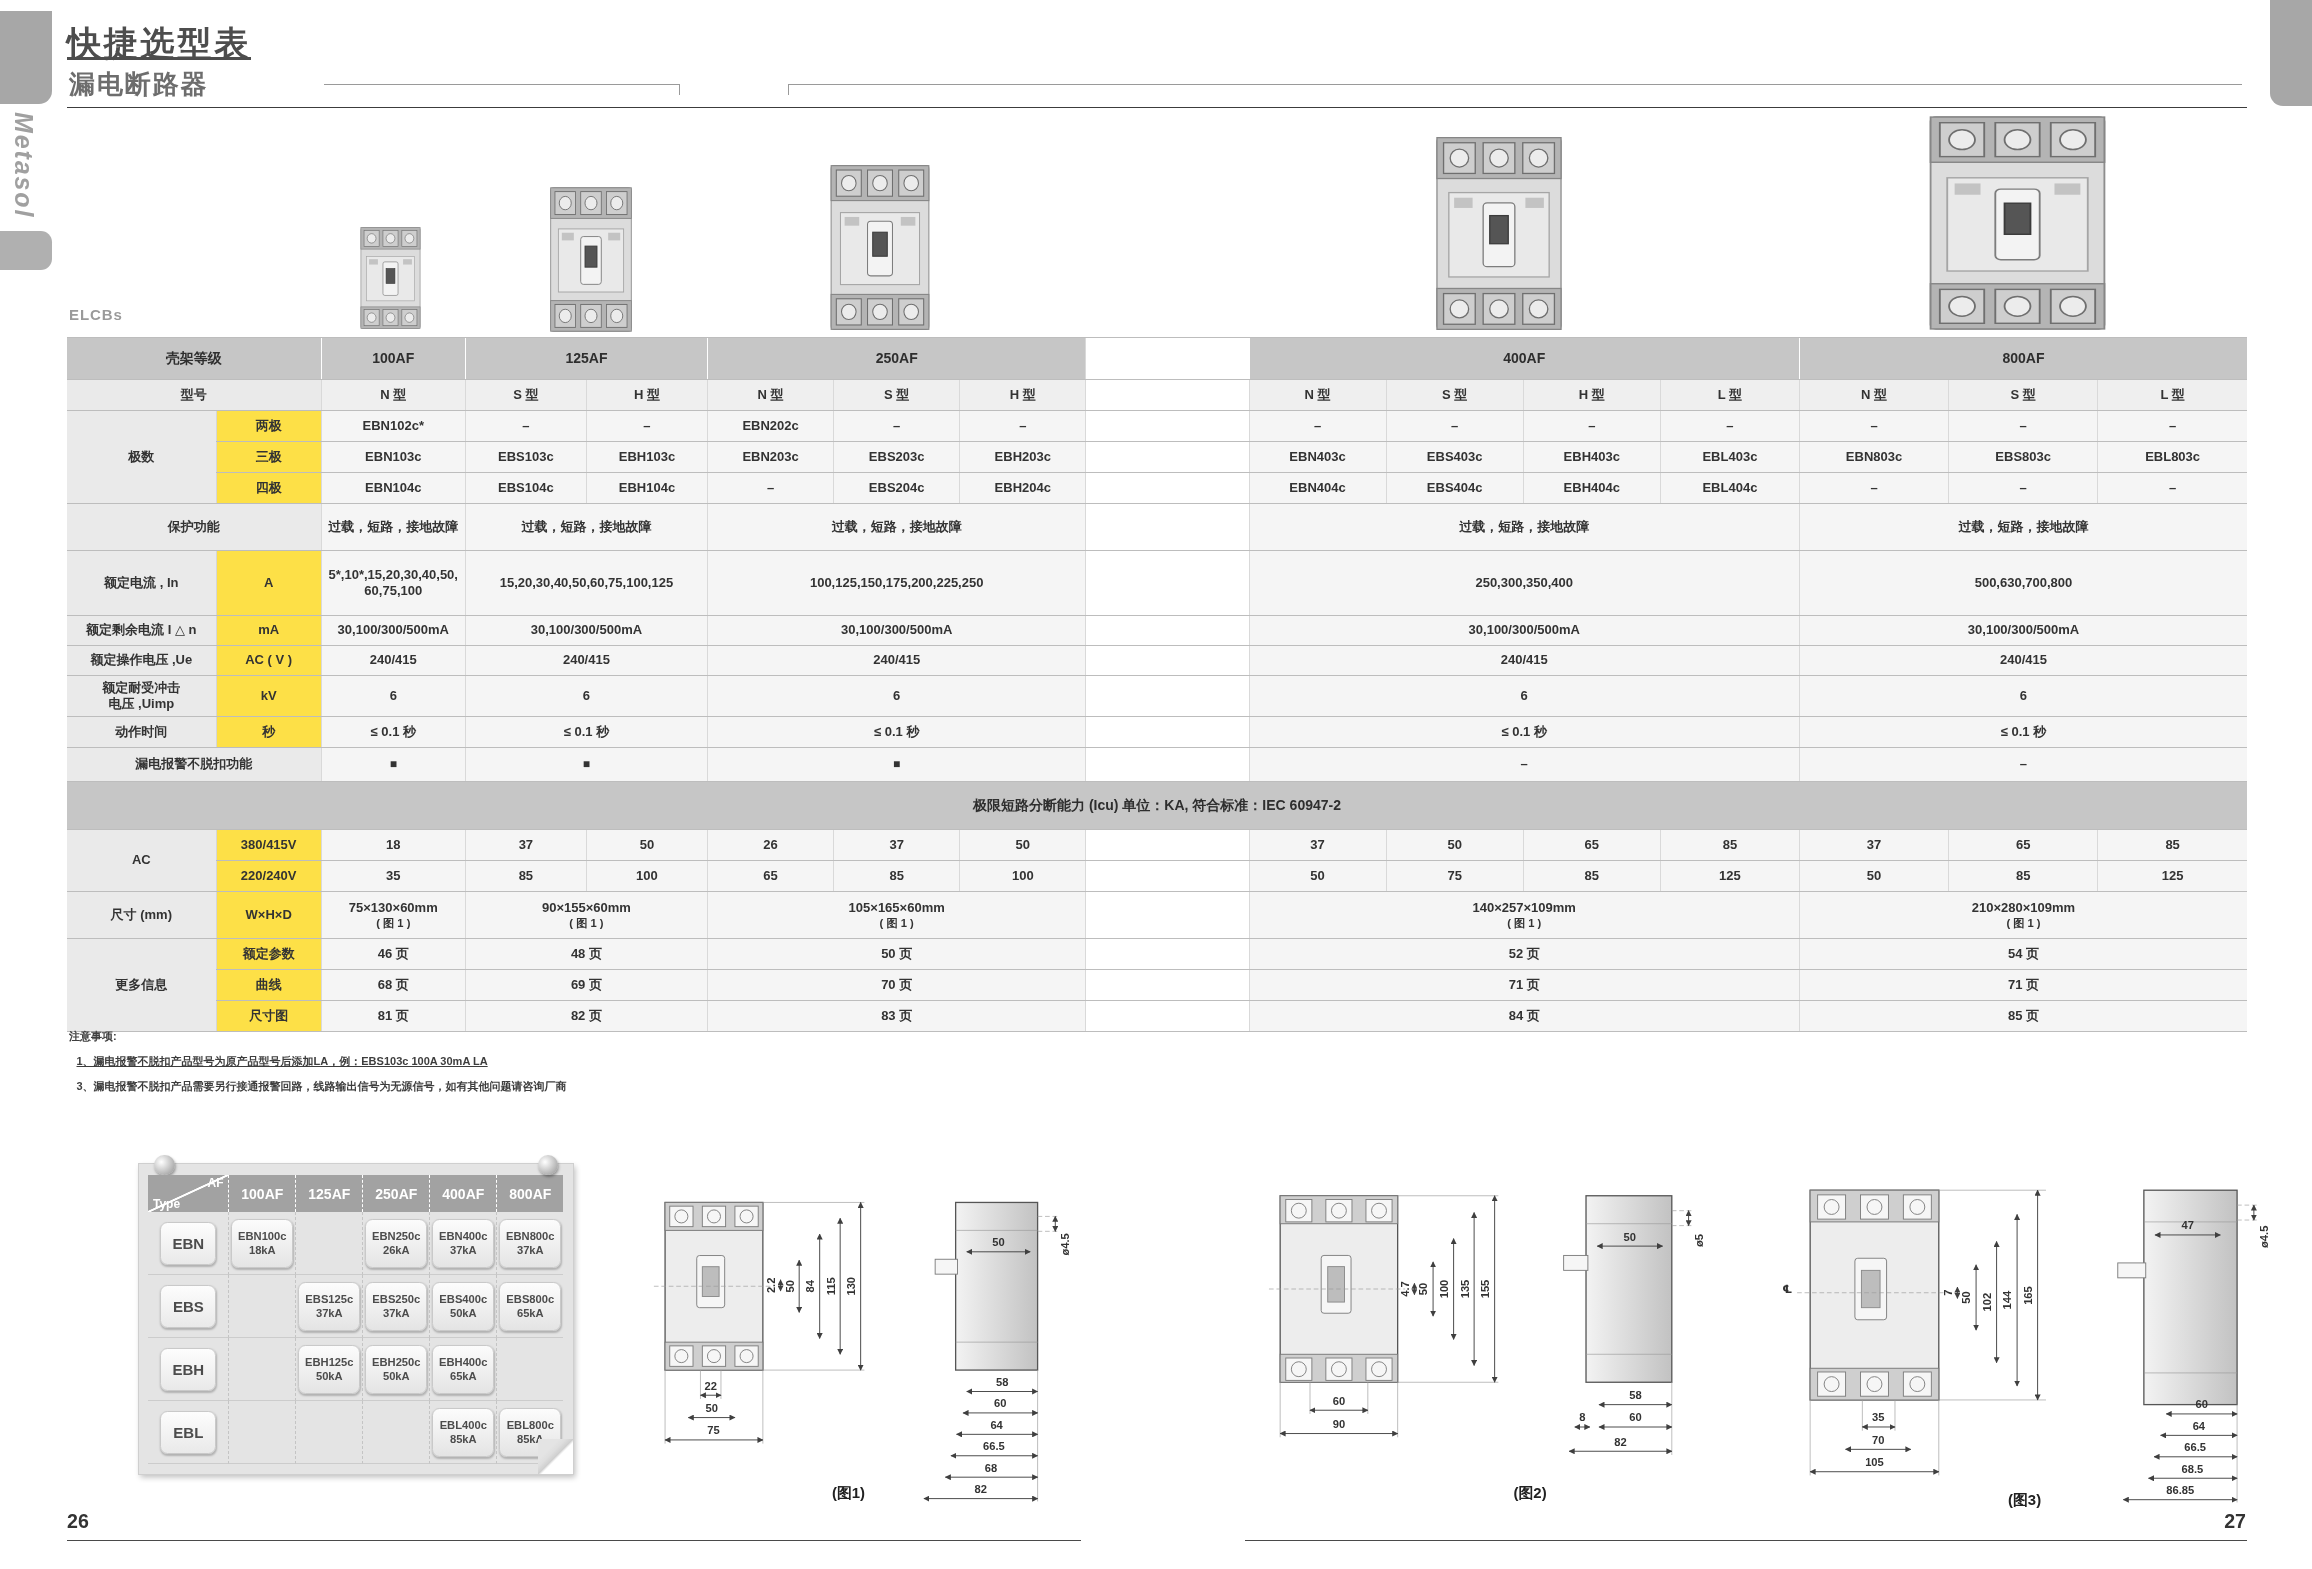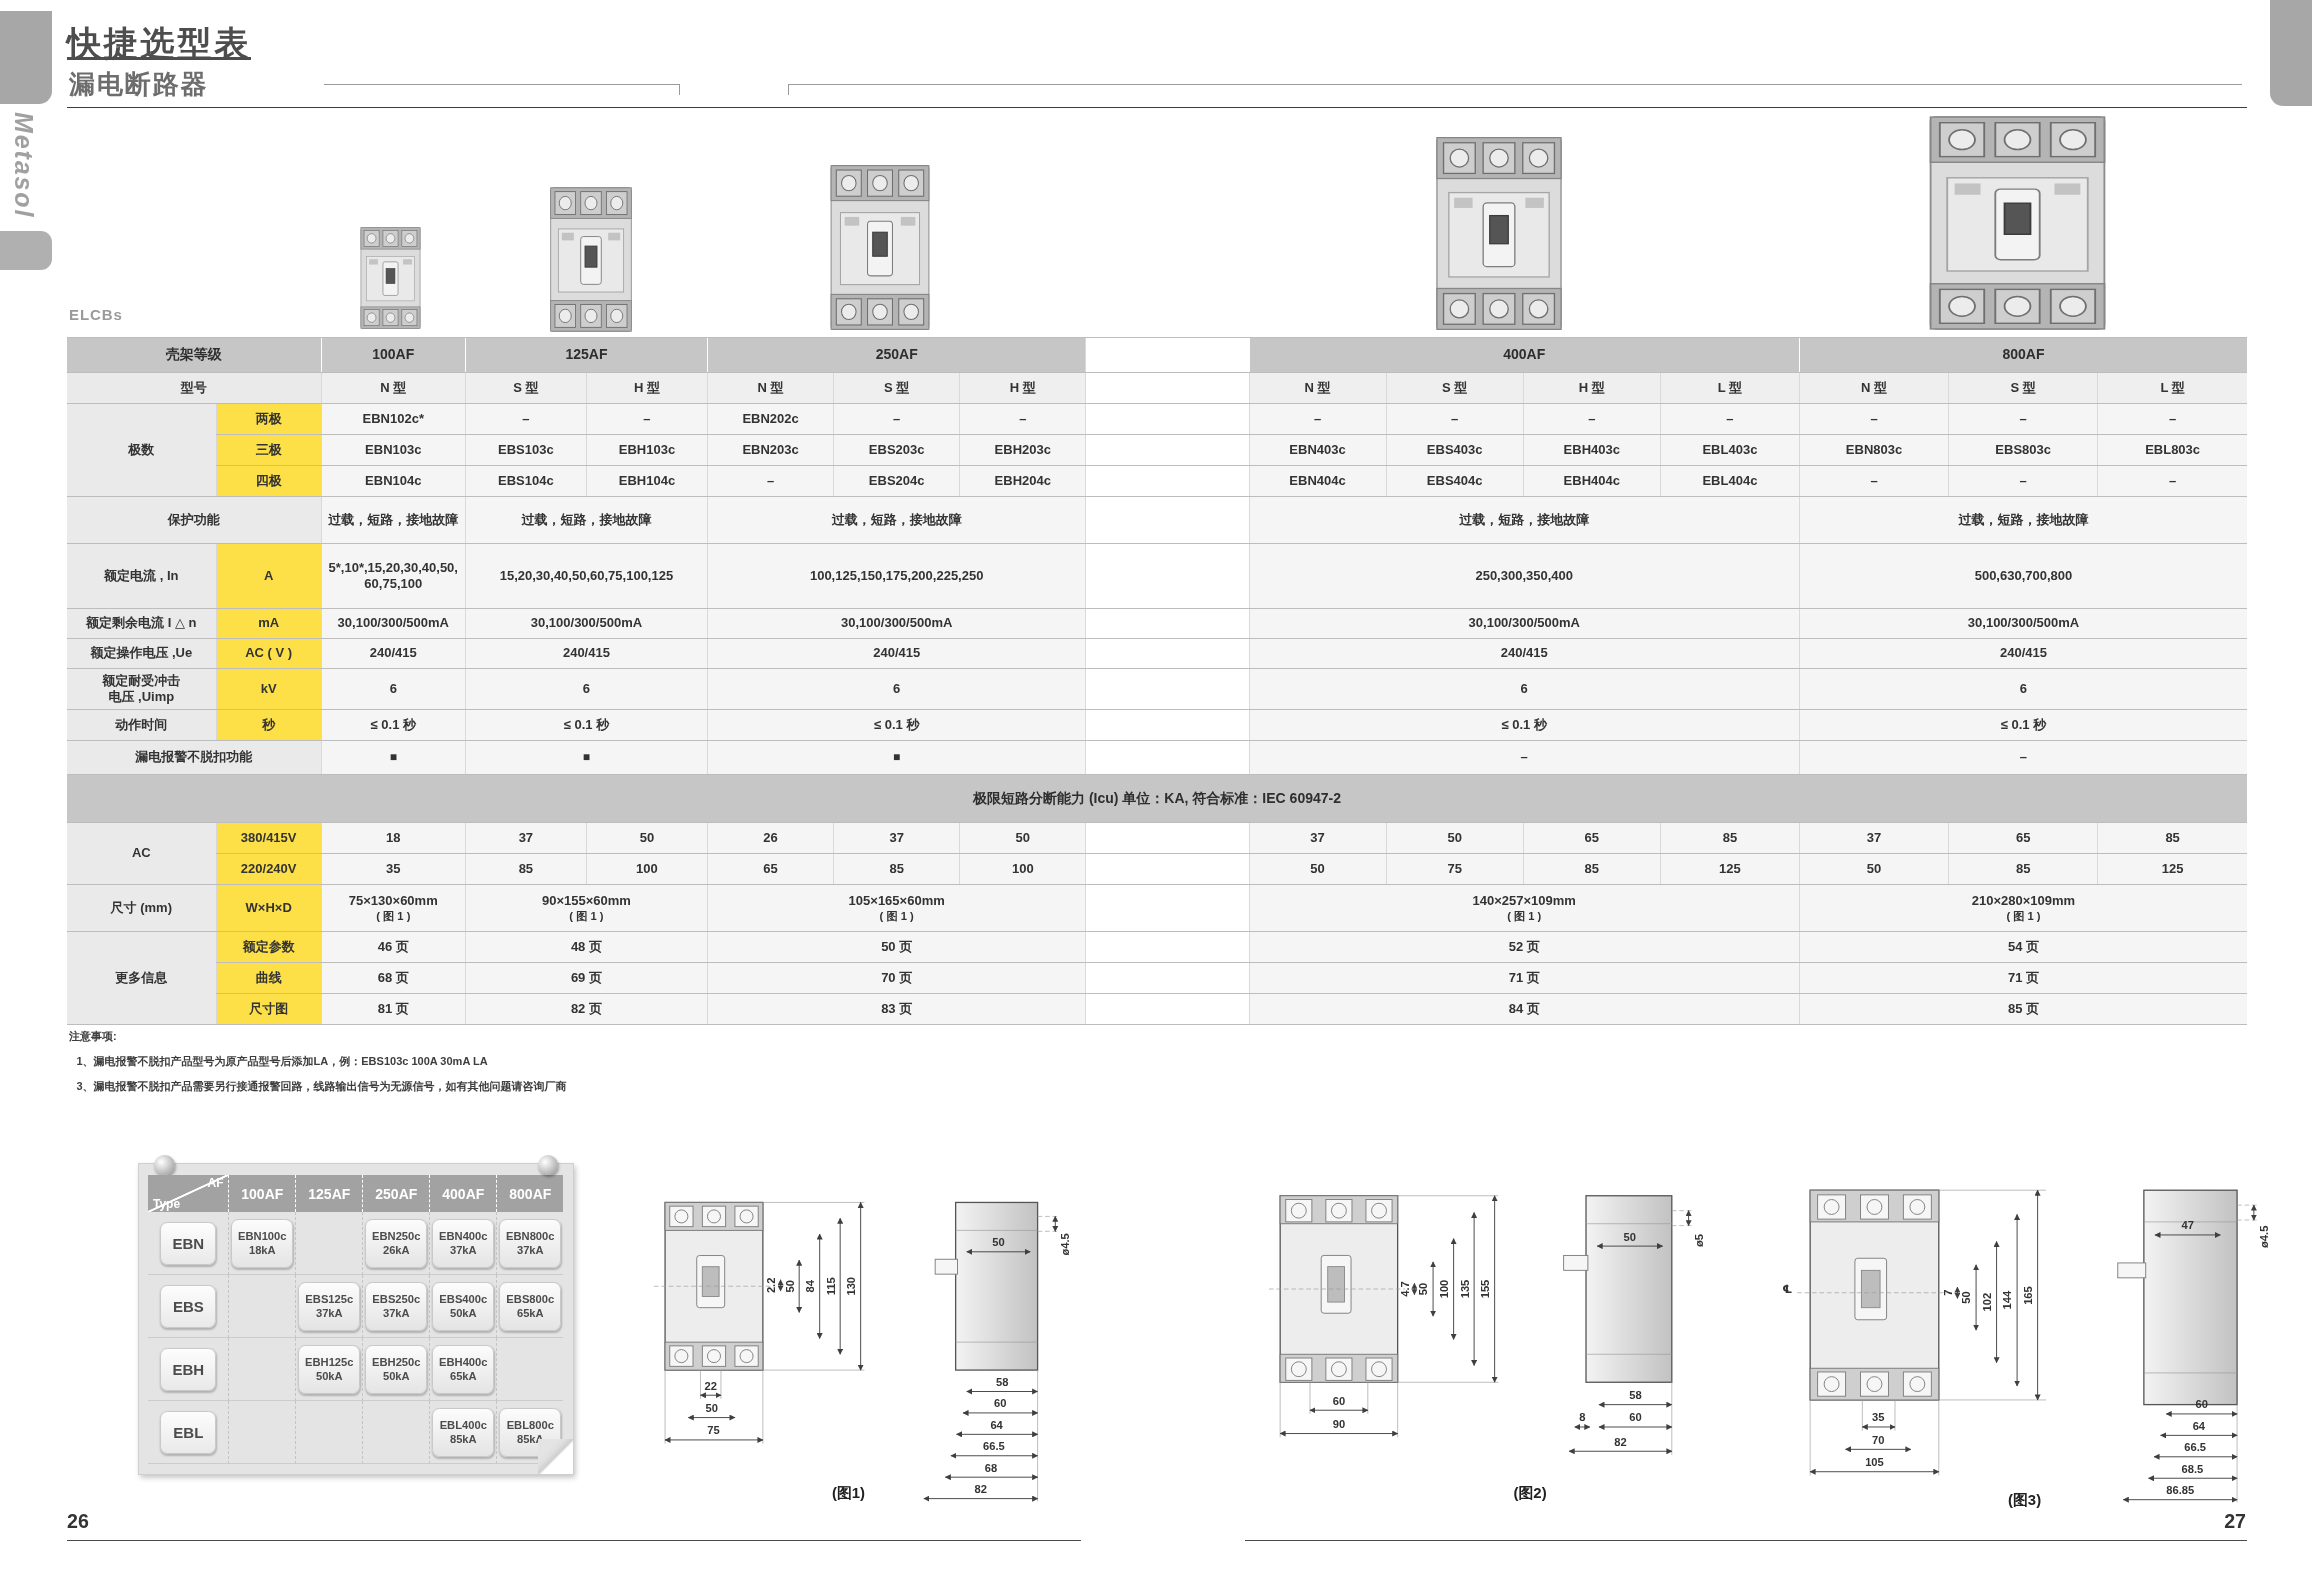--- a/index.html
+++ b/index.html
@@ -161,21 +161,21 @@
       <col style="width:163px">
       <col style="width:137px">
           <col style="width:137px">
           <col style="width:137px">
           <col style="width:139px">
       <col style="width:149px">
           <col style="width:149px">
           <col style="width:149px">
     </colgroup>
     <tbody>
-          <tr style="height:35px">
+          <tr style="height:42px">
       <td class="bandl" colspan="2">壳架等级</td>
       <td class="band">100AF</td>
       <td class="band" colspan="2">125AF</td>
       <td class="band" colspan="3">250AF</td>
       <td class="gapw"></td>
       <td class="band" colspan="4">400AF</td>
       <td class="band" colspan="3">800AF</td>
     </tr>
     <tr style="height:31px">
       <td class="lb" colspan="2">型号</td>
@@ -407,21 +407,21 @@
       <td class="gap"></td>
       <td class="c" colspan="4">84 页</td>
       <td class="c" colspan="3">85 页</td>
     </tr>
   </tbody>
       </table>
   </div>
 
   <div class="notes">
     <div>注意事项:</div>
-    <div style="padding-left:7.5px;">1、漏电报警不脱扣产品型号为原产品型号后添加LA，例：EBS103c 100A 30mA LA</div>
+    <div style="padding-left:7.5px;text-decoration:underline;">1、漏电报警不脱扣产品型号为原产品型号后添加LA，例：EBS103c 100A 30mA LA</div>
     <div style="padding-left:7.5px;">3、漏电报警不脱扣产品需要另行接通报警回路，线路输出信号为无源信号，如有其他问题请咨询厂商</div>
   </div>
 
   <div class="note-card">
     <div class="pin" style="left:15px;"></div>
     <div class="pin" style="right:15px;"></div>
     <div class="mx">
       <div class="mx-corner">
         <span class="af">AF</span>
           <span class="ty">Type</span>

